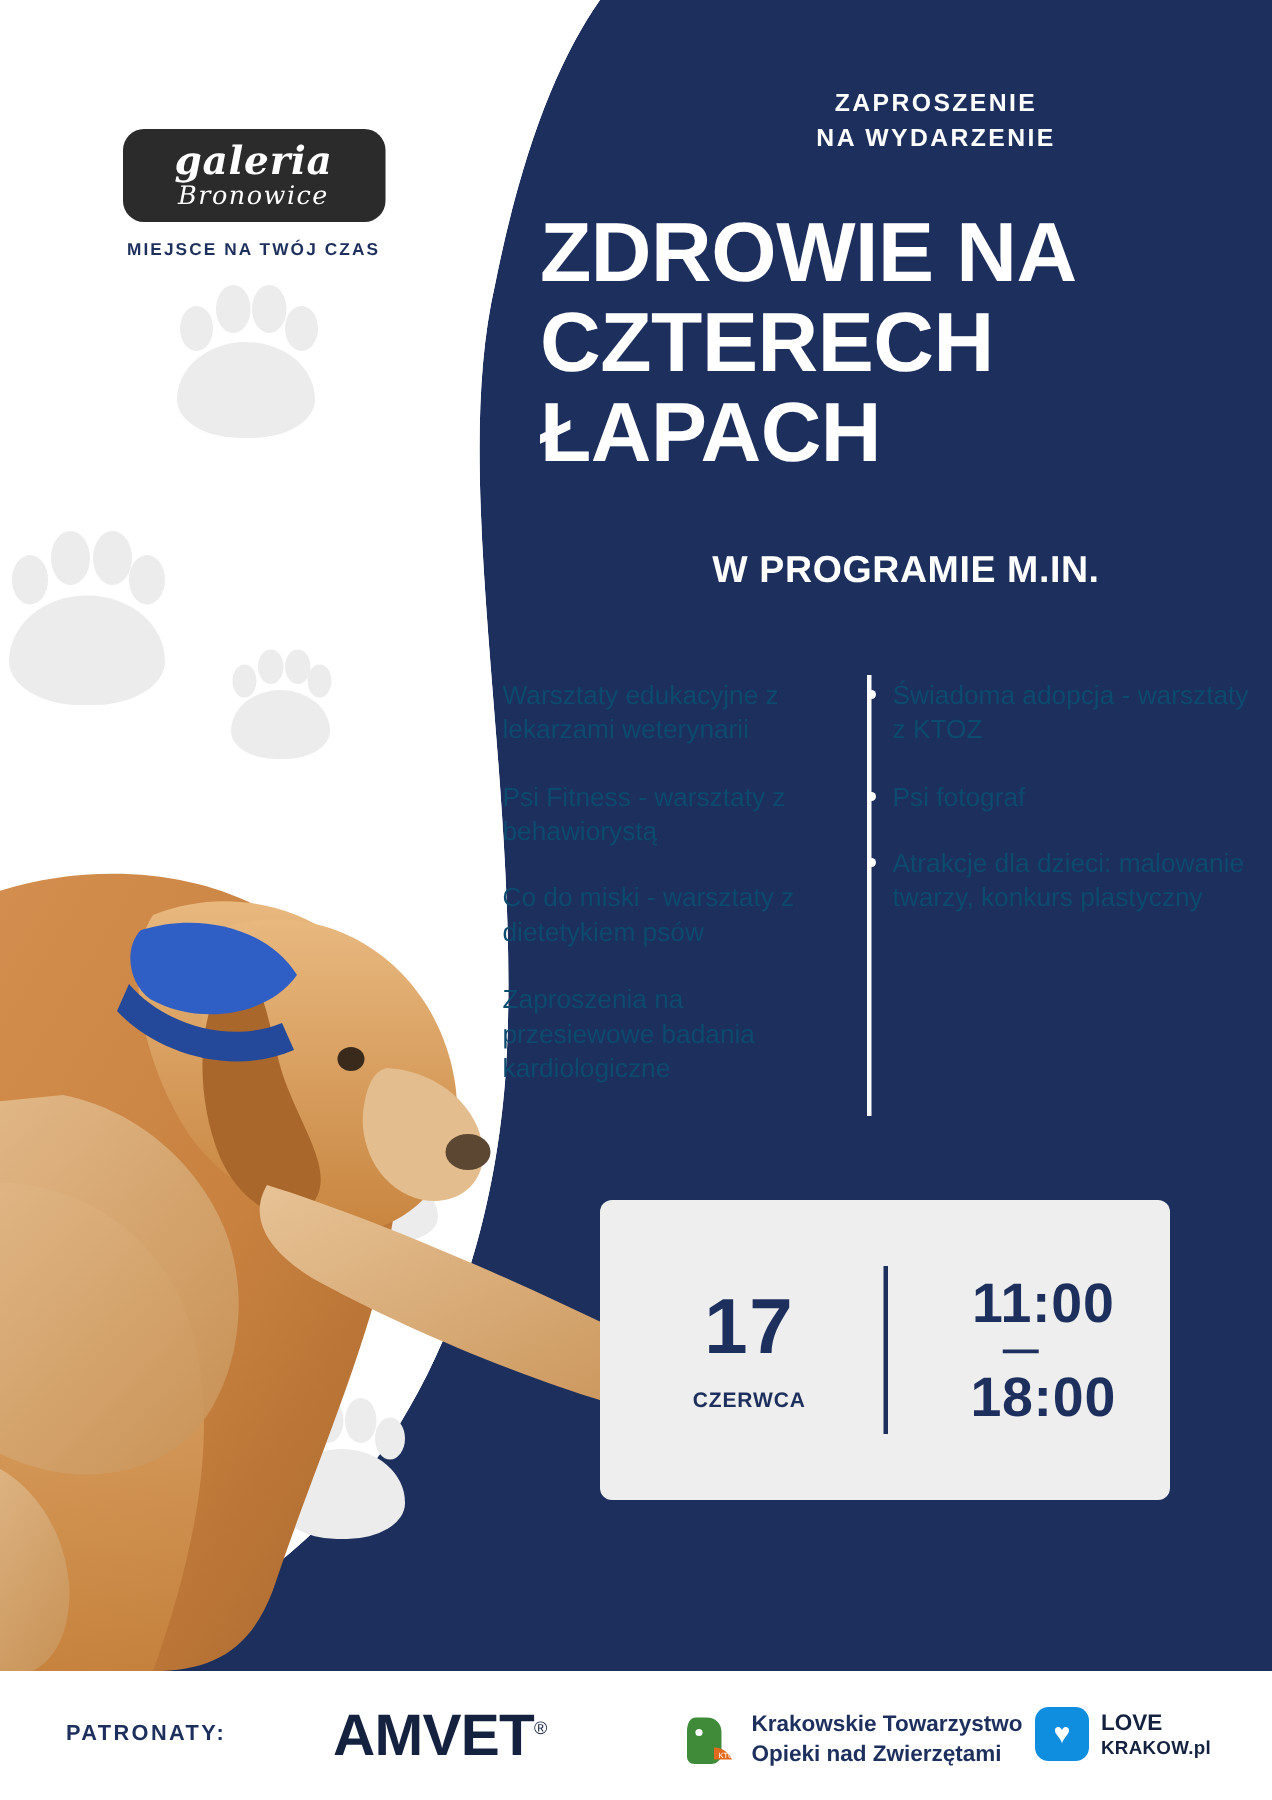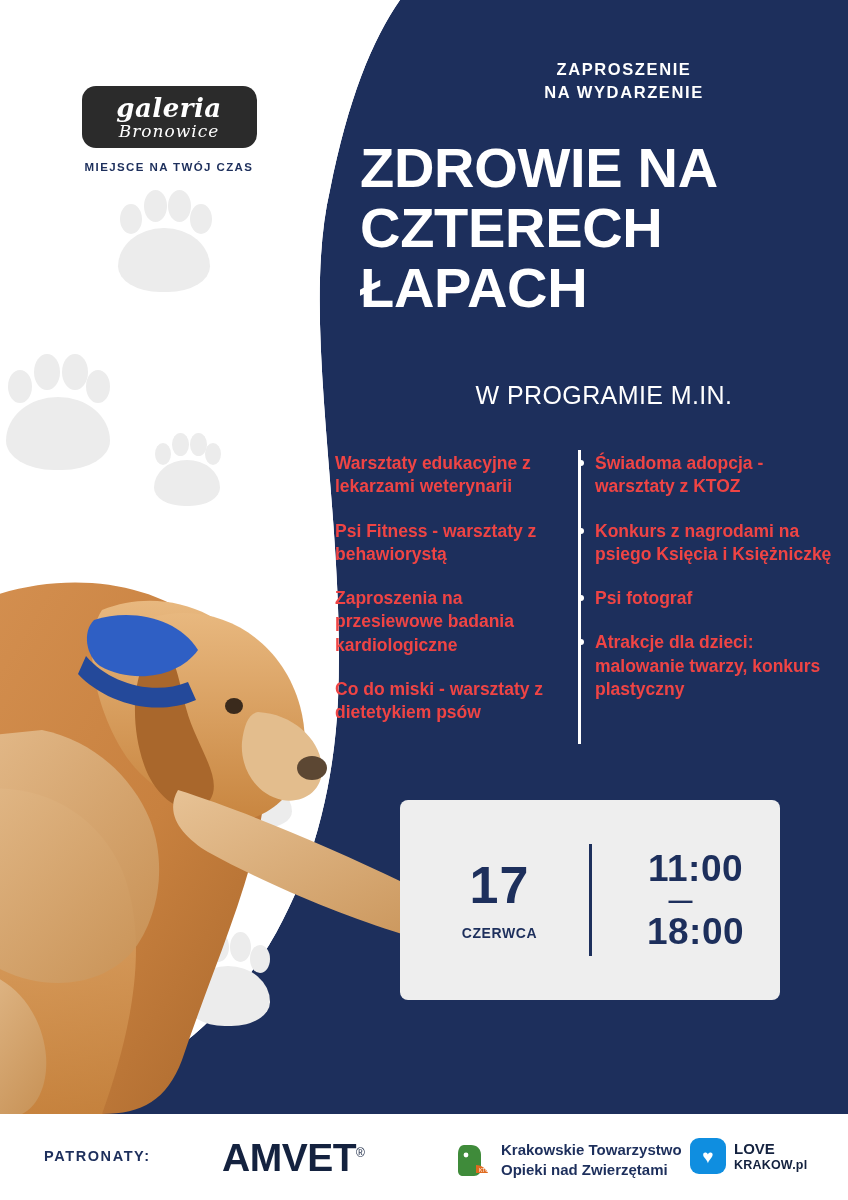--- a/index.html
+++ b/index.html
@@ -142,24 +142,23 @@
   }
 
   .program-head {
     position:absolute;
     left:360px;
     top:366px;
     width:488px;
     text-align:center;
     color:#ffffff;
     font-size:25px;
-    font-weight:400;
+    font-weight:700;
     letter-spacing:.4px;
     z-index:6;
-    margin-top:15px;
   }
 
   
   .cols {
     position:absolute;
     left:318px;
     top:452px;
     width:520px;
     display:flex;
     z-index:6;
@@ -175,26 +174,25 @@
     position:absolute;
     left:578px;
     top:450px;
     width:3px;
     height:294px;
     background:#ffffff;
     z-index:6;
   }
   .bullet {
     position:relative;
-    color:#ef4444;
+    color:#0c4a6e;
     font-size:17.5px;
     line-height:1.33;
     margin-bottom:21px;
     padding-left:17px;
-    font-weight:bold;
   }
   .bullet::before {
     content:"";
     position:absolute;
     left:0;
     top:8px;
     width:6px;
     height:6px;
     border-radius:50%;
     background:#ffffff;
@@ -448,26 +446,25 @@
     <div>ŁAPACH</div>
   </div>
 
   <div class="program-head">W PROGRAMIE M.IN.</div>
 
   <div class="divider"></div>
   <div class="cols">
     <div class="col left">
       <div class="bullet">Warsztaty edukacyjne z lekarzami weterynarii</div>
       <div class="bullet">Psi Fitness - warsztaty z behawiorystą</div>
+      <div class="bullet">Co do miski - warsztaty z dietetykiem psów</div>
       <div class="bullet">Zaproszenia na przesiewowe badania kardiologiczne</div>
-      <div class="bullet">Co do miski - warsztaty z dietetykiem psów</div>
     </div>
     <div class="col right">
       <div class="bullet">Świadoma adopcja - warsztaty z KTOZ</div>
-      <div class="bullet">Konkurs z nagrodami na psiego Księcia i Księżniczkę</div>
       <div class="bullet">Psi fotograf</div>
       <div class="bullet">Atrakcje dla dzieci: malowanie twarzy, konkurs plastyczny</div>
     </div>
   </div>
 
   <div class="date-card">
     <div class="date-left">
       <div class="date-day">17</div>
       <div class="date-month">CZERWCA</div>
     </div>

